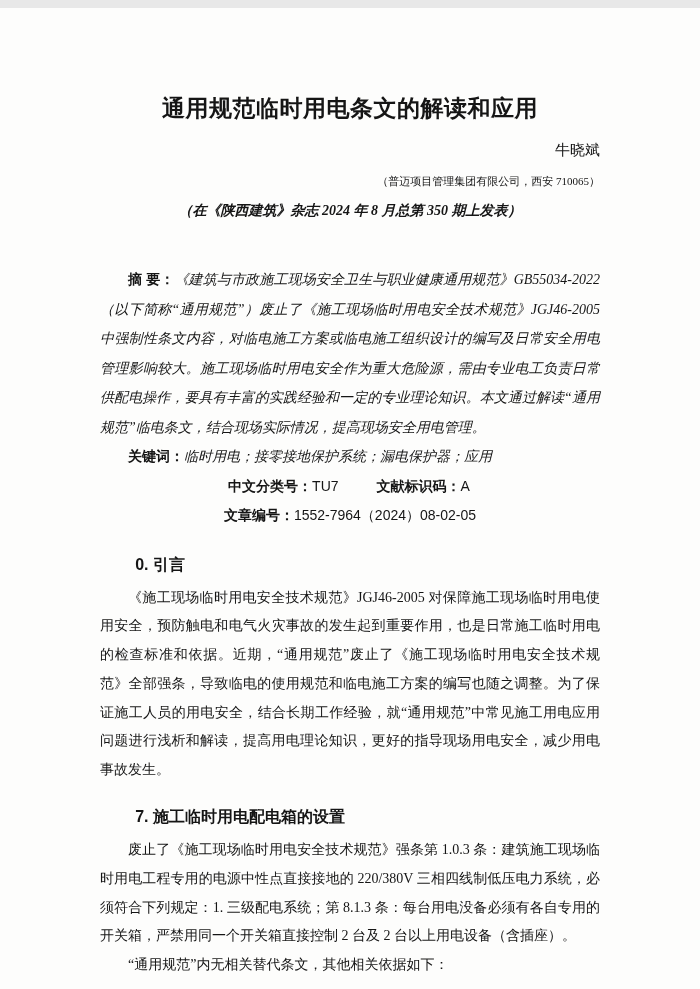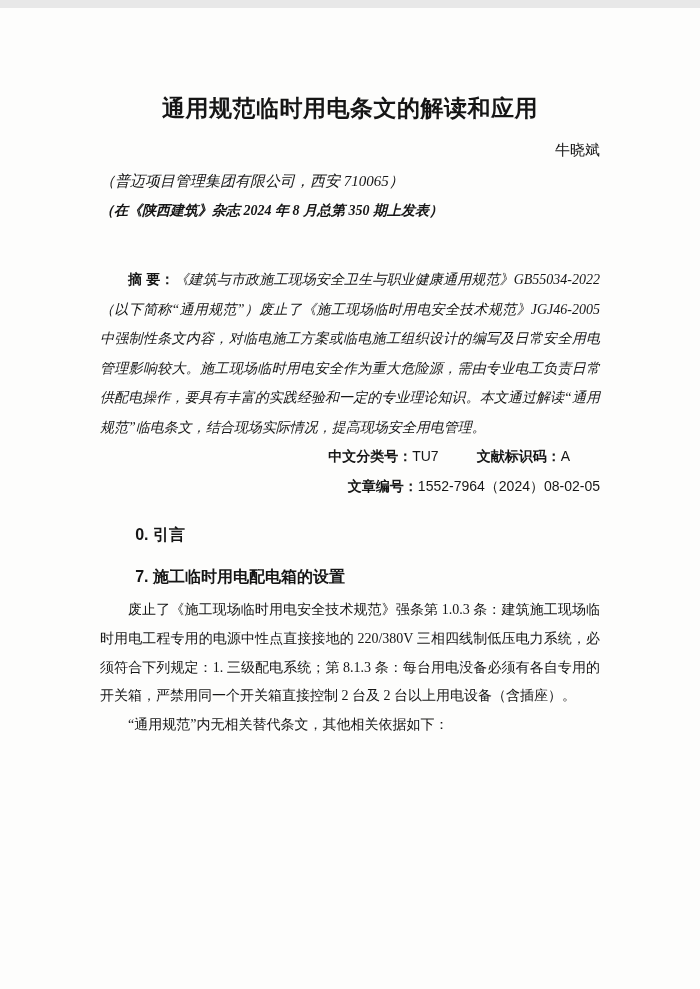--- a/index.html
+++ b/index.html
@@ -28,50 +28,49 @@
     letter-spacing: 0.5px;
     margin: 0 0 17px 0;
   }
   .author {
     font-size: 15px;
     line-height: 20px;
     text-align: right;
     margin: 0 0 11px 0;
   }
   .affiliation {
-    font-size: 15px;
+    font-size: 11px;
     line-height: 20px;
-    text-align: left;
-    font-style: italic;
+    text-align: right;
     margin: 0 0 10px 0;
   }
   .pub-note {
     font-size: 14px;
     line-height: 19px;
-    text-align: left;
+    text-align: center;
     font-weight: bold;
     font-style: italic;
     margin: 0 0 45px 0;
   }
   .abstract, .keywords-line, .class-line {
     font-size: 14px;
     line-height: 29.5px;
     margin: 0;
     text-align: justify;
     text-indent: 2em;
   }
   .label {
     font-family: Liberation Sans, sans-serif;
     font-weight: bold;
     font-style: normal;
   }
   .kaiti {
     font-style: italic;
   }
-  .class-line { text-align: right; }
+  .class-line { text-align: center; }
   .class-item { white-space: nowrap; }
   .class-gap-1 { margin-right: 38px; }
   .class-gap-2 { margin-right: 30px; }
   .class-value {
     font-family: "Liberation Sans", "DejaVu Sans", sans-serif;
     font-weight: normal;
   }
   .section-heading {
     font-family: "Liberation Sans", "DejaVu Sans", sans-serif;
     font-weight: bold;
@@ -99,25 +98,27 @@
   <h1 class="title">通用规范临时用电条文的解读和应用</h1>
 
   <div class="author">牛晓斌</div>
 
   <div class="affiliation">（普迈项目管理集团有限公司，西安  710065）</div>
 
   <div class="pub-note">（在《陕西建筑》杂志 2024 年 8 月总第 350 期上发表）</div>
 
   <p class="abstract"><span class="label">摘 要：</span><span class="kaiti">《建筑与市政施工现场安全卫生与职业健康通用规范》GB55034-2022（以下简称“通用规范”）废止了《施工现场临时用电安全技术规范》JGJ46-2005 中强制性条文内容，对临电施工方案或临电施工组织设计的编写及日常安全用电管理影响较大。施工现场临时用电安全作为重大危险源，需由专业电工负责日常供配电操作，要具有丰富的实践经验和一定的专业理论知识。本文通过解读“通用规范”临电条文，结合现场实际情况，提高现场安全用电管理。</span></p>
 
+  <p class="keywords-line"><span class="label">关键词：</span><span class="kaiti">临时用电；接零接地保护系统；漏电保护器；应用</span></p>
 
   <p class="class-line"><span class="class-item class-gap-1"><span class="label">中文分类号：</span><span class="class-value">TU7</span></span><span class="class-item class-gap-2"><span class="label">文献标识码：</span><span class="class-value">A</span></span><span class="class-item"><span class="label">文章编号：</span><span class="class-value">1552-7964（2024）08-02-05</span></span></p>
 
   <h2 class="section-heading first">0. 引言</h2>
 
+  <p class="body-para">《施工现场临时用电安全技术规范》JGJ46-2005 对保障施工现场临时用电使用安全，预防触电和电气火灾事故的发生起到重要作用，也是日常施工临时用电的检查标准和依据。近期，“通用规范”废止了《施工现场临时用电安全技术规范》全部强条，导致临电的使用规范和临电施工方案的编写也随之调整。为了保证施工人员的用电安全，结合长期工作经验，就“通用规范”中常见施工用电应用问题进行浅析和解读，提高用电理论知识，更好的指导现场用电安全，减少用电事故发生。</p>
 
   <h2 class="section-heading">7. 施工临时用电配电箱的设置</h2>
 
   <p class="body-para">废止了《施工现场临时用电安全技术规范》强条第 1.0.3 条：建筑施工现场临时用电工程专用的电源中性点直接接地的 220/380V 三相四线制低压电力系统，必须符合下列规定：1. 三级配电系统；第 8.1.3 条：每台用电没备必须有各自专用的开关箱，严禁用同一个开关箱直接控制 2 台及 2 台以上用电设备（含插座）。</p>
 
   <p class="body-para">“通用规范”内无相关替代条文，其他相关依据如下：</p>
 
 </div>
 
 </body></html>

